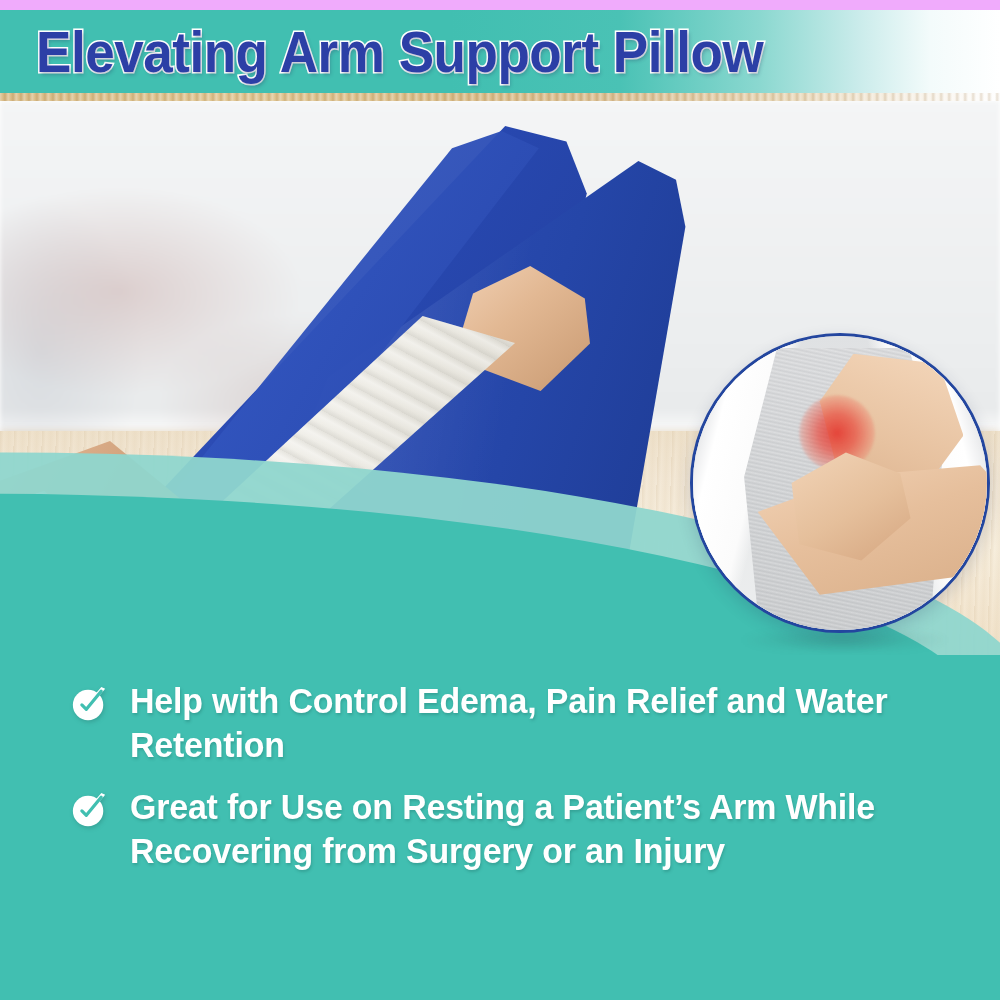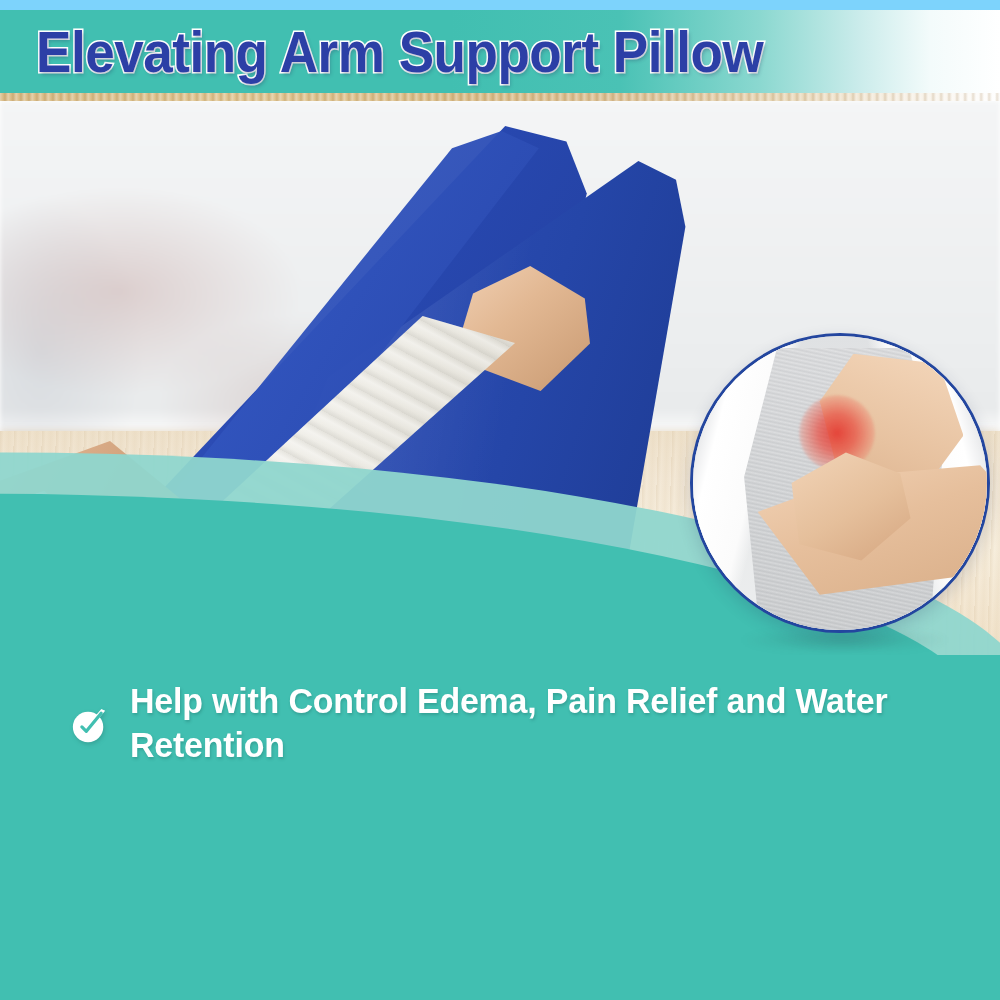--- a/index.html
+++ b/index.html
@@ -10,21 +10,21 @@
     font-family:"Liberation Sans","DejaVu Sans",sans-serif;
     overflow:hidden;
     position:relative;
   }
 
   
   #poster {
     position:relative;
     width:1000px;
     height:1000px;
-    background:#7dd3fc;
+    background:#f0abfc;
     overflow:hidden;
   }
 
   
   .header-wrap {
     position:absolute;
     left:0; top:0;
     width:1000px; height:102px;
     overflow:hidden;
   }
@@ -297,21 +297,21 @@
   
   .bullets {
     position:absolute;
     left:0; top:655px;
     width:1000px; height:345px;
     background:#41bfb1;
     padding:24px 40px 0 40px;
   }
   .bullet-row {
     display:flex;
-    align-items:center;
+    align-items:flex-start;
     margin-bottom:18px;
   }
   .check-icon {
     flex:0 0 auto;
     width:38px; height:38px;
     position:relative;
     margin:6px 22px 0 30px;
   }
   .check-icon svg { display:block; width:38px; height:38px;
      filter:drop-shadow(1px 2px 2px rgba(30,90,85,.28)); }
@@ -377,16 +377,26 @@
         <svg viewBox="0 0 40 40" xmlns="http://www.w3.org/2000/svg">
           <circle cx="19" cy="21" r="16" fill="#ffffff"></circle>
           <path d="M10.5 21.5 L17 28 L37 4 L33 2 L16.8 21 L13.5 18.2 Z" fill="#ffffff"></path>
           <path d="M12.5 21 L17.2 25.6 L32.8 6.6" fill="none" stroke="#41bfb1" stroke-width="3.4" stroke-linecap="round" stroke-linejoin="round"></path>
         </svg>
       </span>
       <span class="bullet-text">Help with Control Edema, Pain Relief and Water Retention</span>
     </div>
 
 
+    <div class="bullet-row">
+      <span class="check-icon">
+        <svg viewBox="0 0 40 40" xmlns="http://www.w3.org/2000/svg">
+          <circle cx="19" cy="21" r="16" fill="#ffffff"></circle>
+          <path d="M10.5 21.5 L17 28 L37 4 L33 2 L16.8 21 L13.5 18.2 Z" fill="#ffffff"></path>
+          <path d="M12.5 21 L17.2 25.6 L32.8 6.6" fill="none" stroke="#41bfb1" stroke-width="3.4" stroke-linecap="round" stroke-linejoin="round"></path>
+        </svg>
+      </span>
+      <span class="bullet-text">Great for Use on Resting a Patient’s Arm While Recovering from Surgery or an Injury</span>
+    </div>
 
   </div>
 
 </div>
 
 </body></html>

